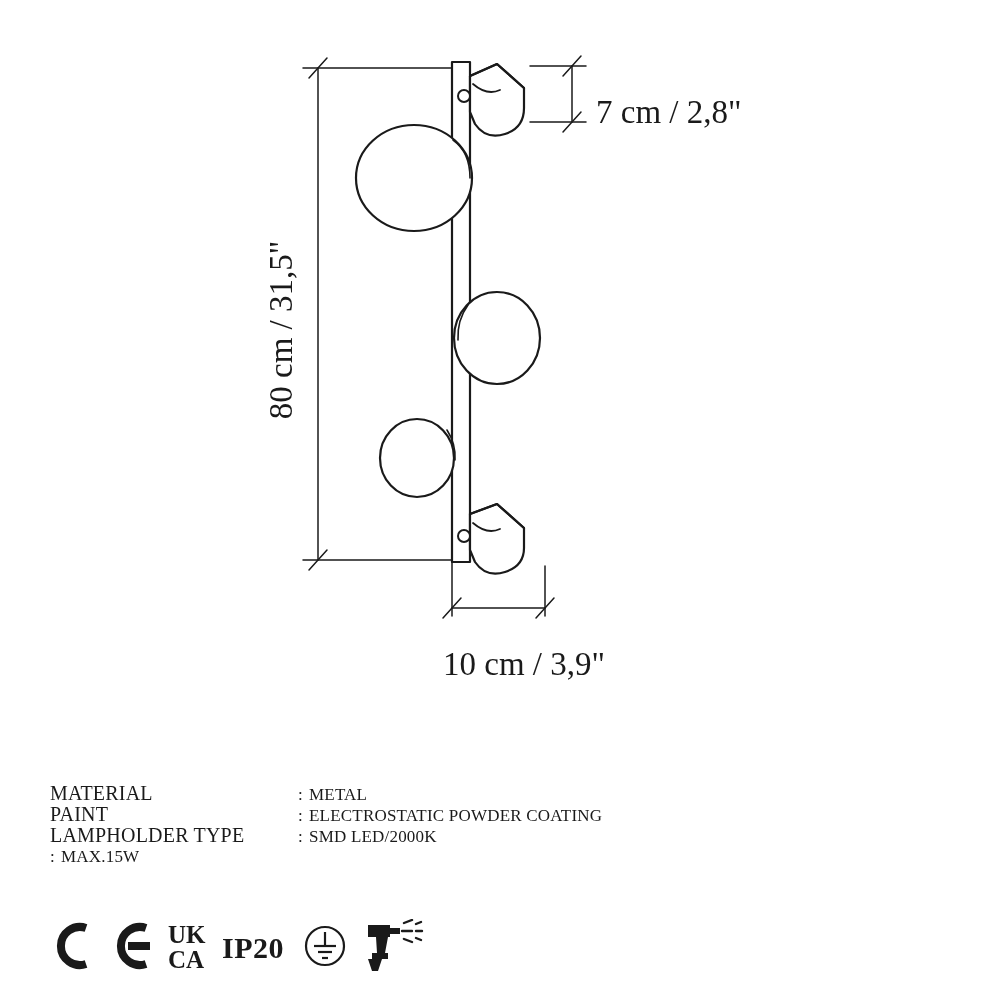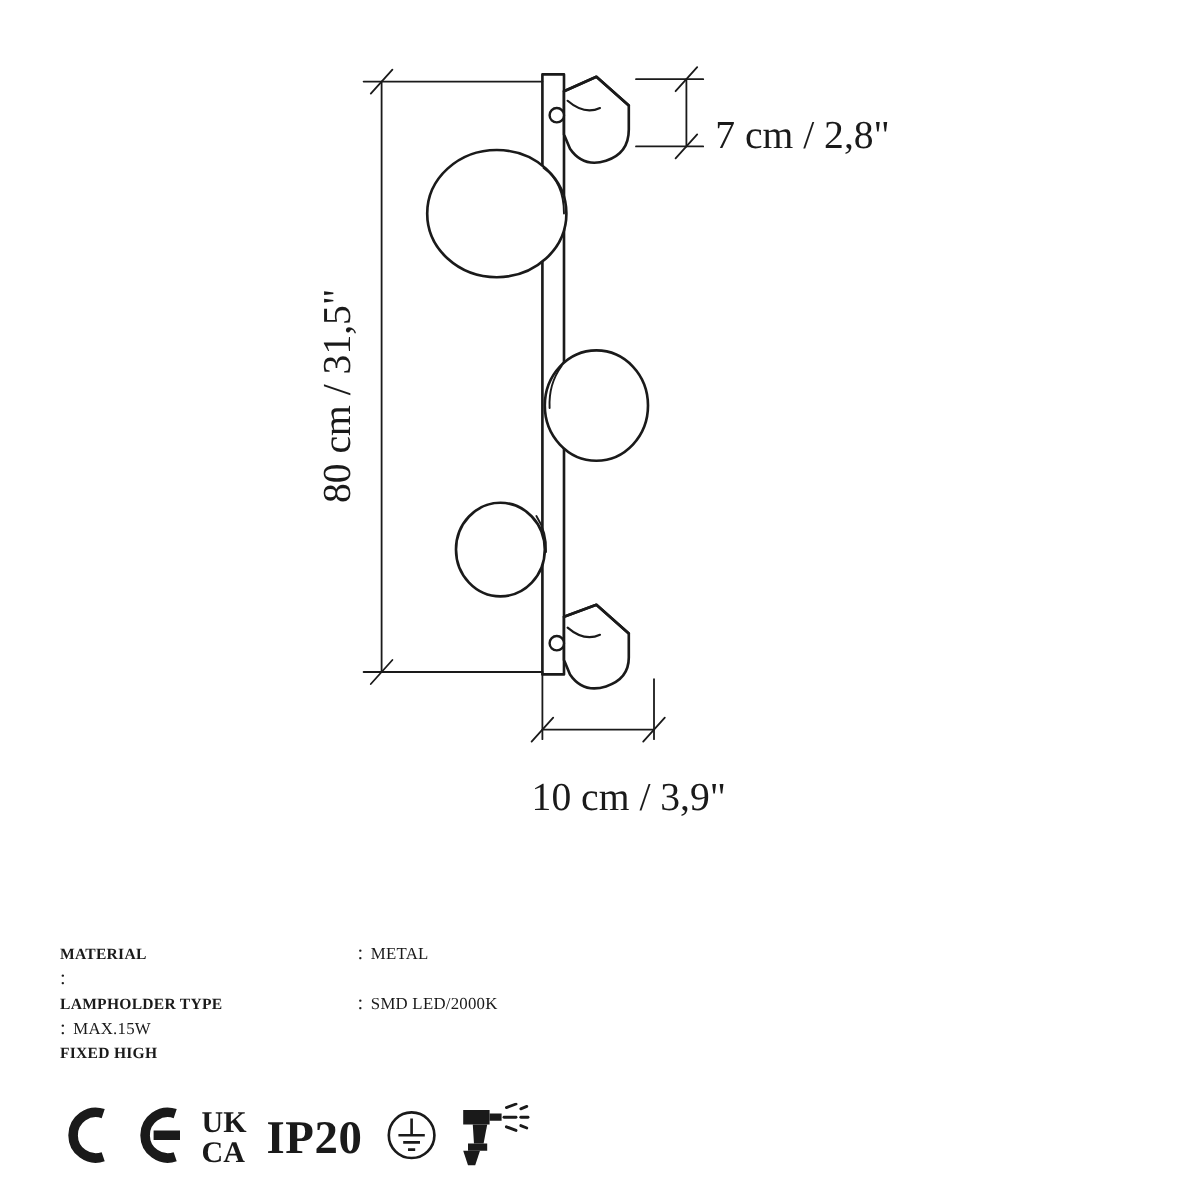--- a/index.html
+++ b/index.html
@@ -42,48 +42,48 @@
   }
   .spec-row {
     display: flex;
     align-items: baseline;
     height: 21px;
     line-height: 21px;
     white-space: nowrap;
   }
   .spec-label {
     width: 248px;
-    font-weight: bold;
-    font-size: 13px;
+    font-weight: normal;
+    font-size: 20px;
     letter-spacing: 0.2px;
   }
   .spec-sep {
     width: 11px;
     font-size: 17px;
   }
   .spec-value {
-    font-size: 14px;
+    font-size: 17px;
     letter-spacing: 0.2px;
   }
 
   
   .icon-strip {
     position: absolute;
     left: 42px;
     top: 918px;
     height: 60px;
     display: flex;
     align-items: center;
   }
   .icon-strip > * { display: block; }
   .ce-mark { margin-right: 10px; }
   .ukca-mark { margin-right: 8px; }
   .ip-code {
     font-family: "Liberation Serif", serif;
-    font-size: 39px;
+    font-size: 30px;
     font-weight: bold;
     letter-spacing: 0.5px;
     margin-right: 14px;
     line-height: 1;
   }
   .earth-mark { margin-right: 14px; }
 </style>
 </head>
 <body>
 
@@ -162,33 +162,32 @@
     </svg>
   </div>
 
   <div class="spec-table">
     <div class="spec-row">
       <span class="spec-label">MATERIAL</span>
       <span class="spec-sep">:</span>
       <span class="spec-value">METAL</span>
     </div>
     <div class="spec-row">
-      <span class="spec-sep">:</span>
+      <span class="spec-label">PAINT</span>
+      <span class="spec-sep">:</span>
+      <span class="spec-value">ELECTROSTATIC POWDER COATING</span>
     </div>
     <div class="spec-row">
       <span class="spec-label">LAMPHOLDER TYPE</span>
       <span class="spec-sep">:</span>
       <span class="spec-value">SMD LED/2000K</span>
     </div>
     <div class="spec-row">
       <span class="spec-sep">:</span>
       <span class="spec-value">MAX.15W</span>
-    </div>
-    <div class="spec-row">
-      <span class="spec-label">FIXED HIGH</span>
     </div>
   </div>
 
   <div class="icon-strip">
 
     <span class="ce-mark">
       <svg width="116" height="54" viewBox="0 0 116 54" xmlns="http://www.w3.org/2000/svg">
         <g fill="none" stroke="#1a1a1a" stroke-width="8" stroke-linecap="butt">
           <path d="M44 9 A 19 19 0 1 0 44 45"></path>
         </g>

